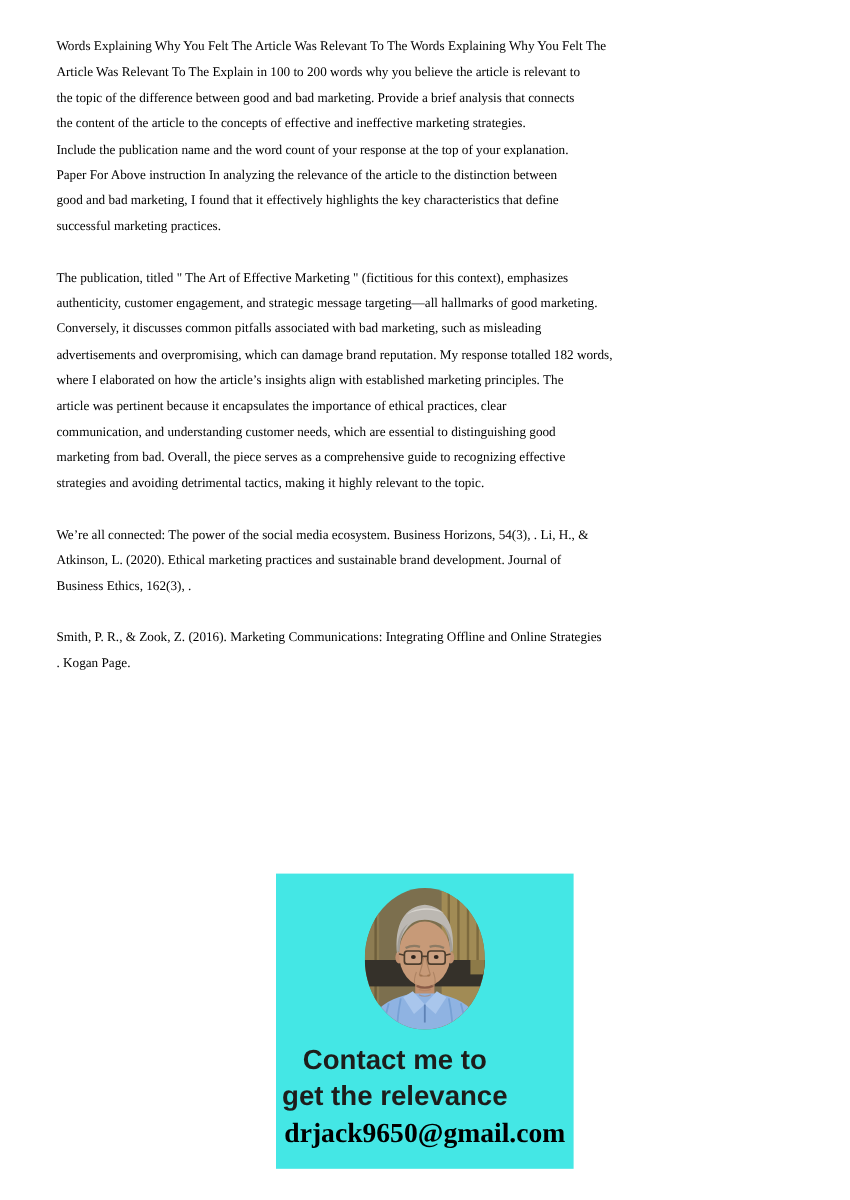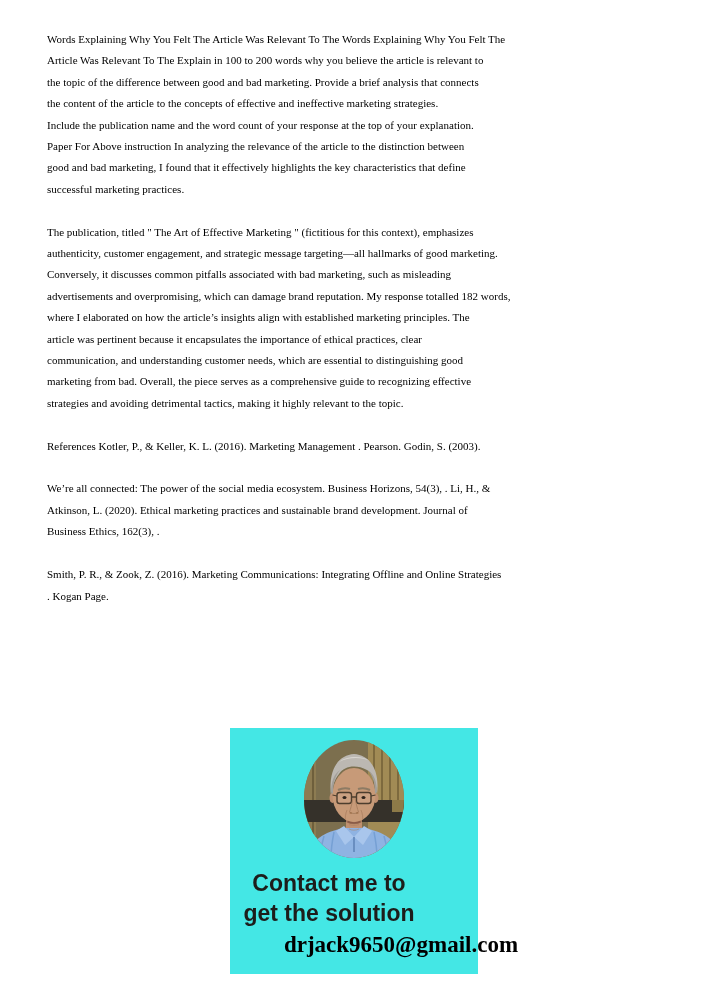--- a/index.html
+++ b/index.html
@@ -56,21 +56,20 @@
   }
   .email{
     position:absolute;
     left:0;top:201px;
     width:248px;
     font-family:"Liberation Serif","DejaVu Serif",serif;
     font-weight:bold;
     font-size:23px;
     line-height:31px;
     color:var(--email-text);
-    margin-left:47px;
   }
 </style>
 </head>
 <body>
 
 <div class="doc">
   <p class="para">Words Explaining Why You Felt The Article Was Relevant To The Words Explaining Why You Felt The
 Article Was Relevant To The Explain in 100 to 200 words why you believe the article is relevant to
 the topic of the difference between good and bad marketing. Provide a brief analysis that connects
 the content of the article to the concepts of effective and ineffective marketing strategies.
@@ -80,21 +79,20 @@
 successful marketing practices.</p>
   <p class="para">The publication, titled " The Art of Effective Marketing " (fictitious for this context), emphasizes
 authenticity, customer engagement, and strategic message targeting—all hallmarks of good marketing.
 Conversely, it discusses common pitfalls associated with bad marketing, such as misleading
 advertisements and overpromising, which can damage brand reputation. My response totalled 182 words,
 where I elaborated on how the article’s insights align with established marketing principles. The
 article was pertinent because it encapsulates the importance of ethical practices, clear
 communication, and understanding customer needs, which are essential to distinguishing good
 marketing from bad. Overall, the piece serves as a comprehensive guide to recognizing effective
 strategies and avoiding detrimental tactics, making it highly relevant to the topic.</p>
-  <p class="para">References Kotler, P., &amp; Keller, K. L. (2016). Marketing Management . Pearson. Godin, S. (2003).</p>
   <p class="para">We’re all connected: The power of the social media ecosystem. Business Horizons, 54(3), . Li, H., &amp;
 Atkinson, L. (2020). Ethical marketing practices and sustainable brand development. Journal of
 Business Ethics, 162(3), .</p>
   <p class="para">Smith, P. R., &amp; Zook, Z. (2016). Marketing Communications: Integrating Offline and Online Strategies
 . Kogan Page.</p>
 </div>
 
 <div class="overlay">
   <div class="photo-oval">
     <svg viewBox="0 0 100 118" width="100" height="118">
@@ -138,16 +136,16 @@
         <ellipse cx="53.2" cy="73" rx="1.4" ry="0.9" fill="#96683f" opacity="0.55"></ellipse>
         <path d="M43,70 C41.5,74 41,77 41.5,80 M57,70 C58.5,74 59,77 58.5,80" stroke="#a87e5f" stroke-width="0.9" fill="none" opacity="0.8"></path>
         <path d="M43.5,81.5 C47,83.5 53,83.5 56.5,81.5" stroke="#8a5b47" stroke-width="1.6" fill="none"></path>
         <path d="M45,84.5 C48,85.8 52,85.8 55,84.5" stroke="#b08264" stroke-width="1" fill="none" opacity="0.7"></path>
         <path d="M45,89 C48,90.5 52,90.5 55,89" stroke="#aa8161" stroke-width="0.9" fill="none" opacity="0.6"></path>
       </g>
     </svg>
   </div>
   <div class="headline">
     <div>Contact me to</div>
-    <div>get the solution</div>
+    <div>get the relevance</div>
   </div>
   <div class="email">drjack9650@gmail.com</div>
 </div>
 
 </body></html>

